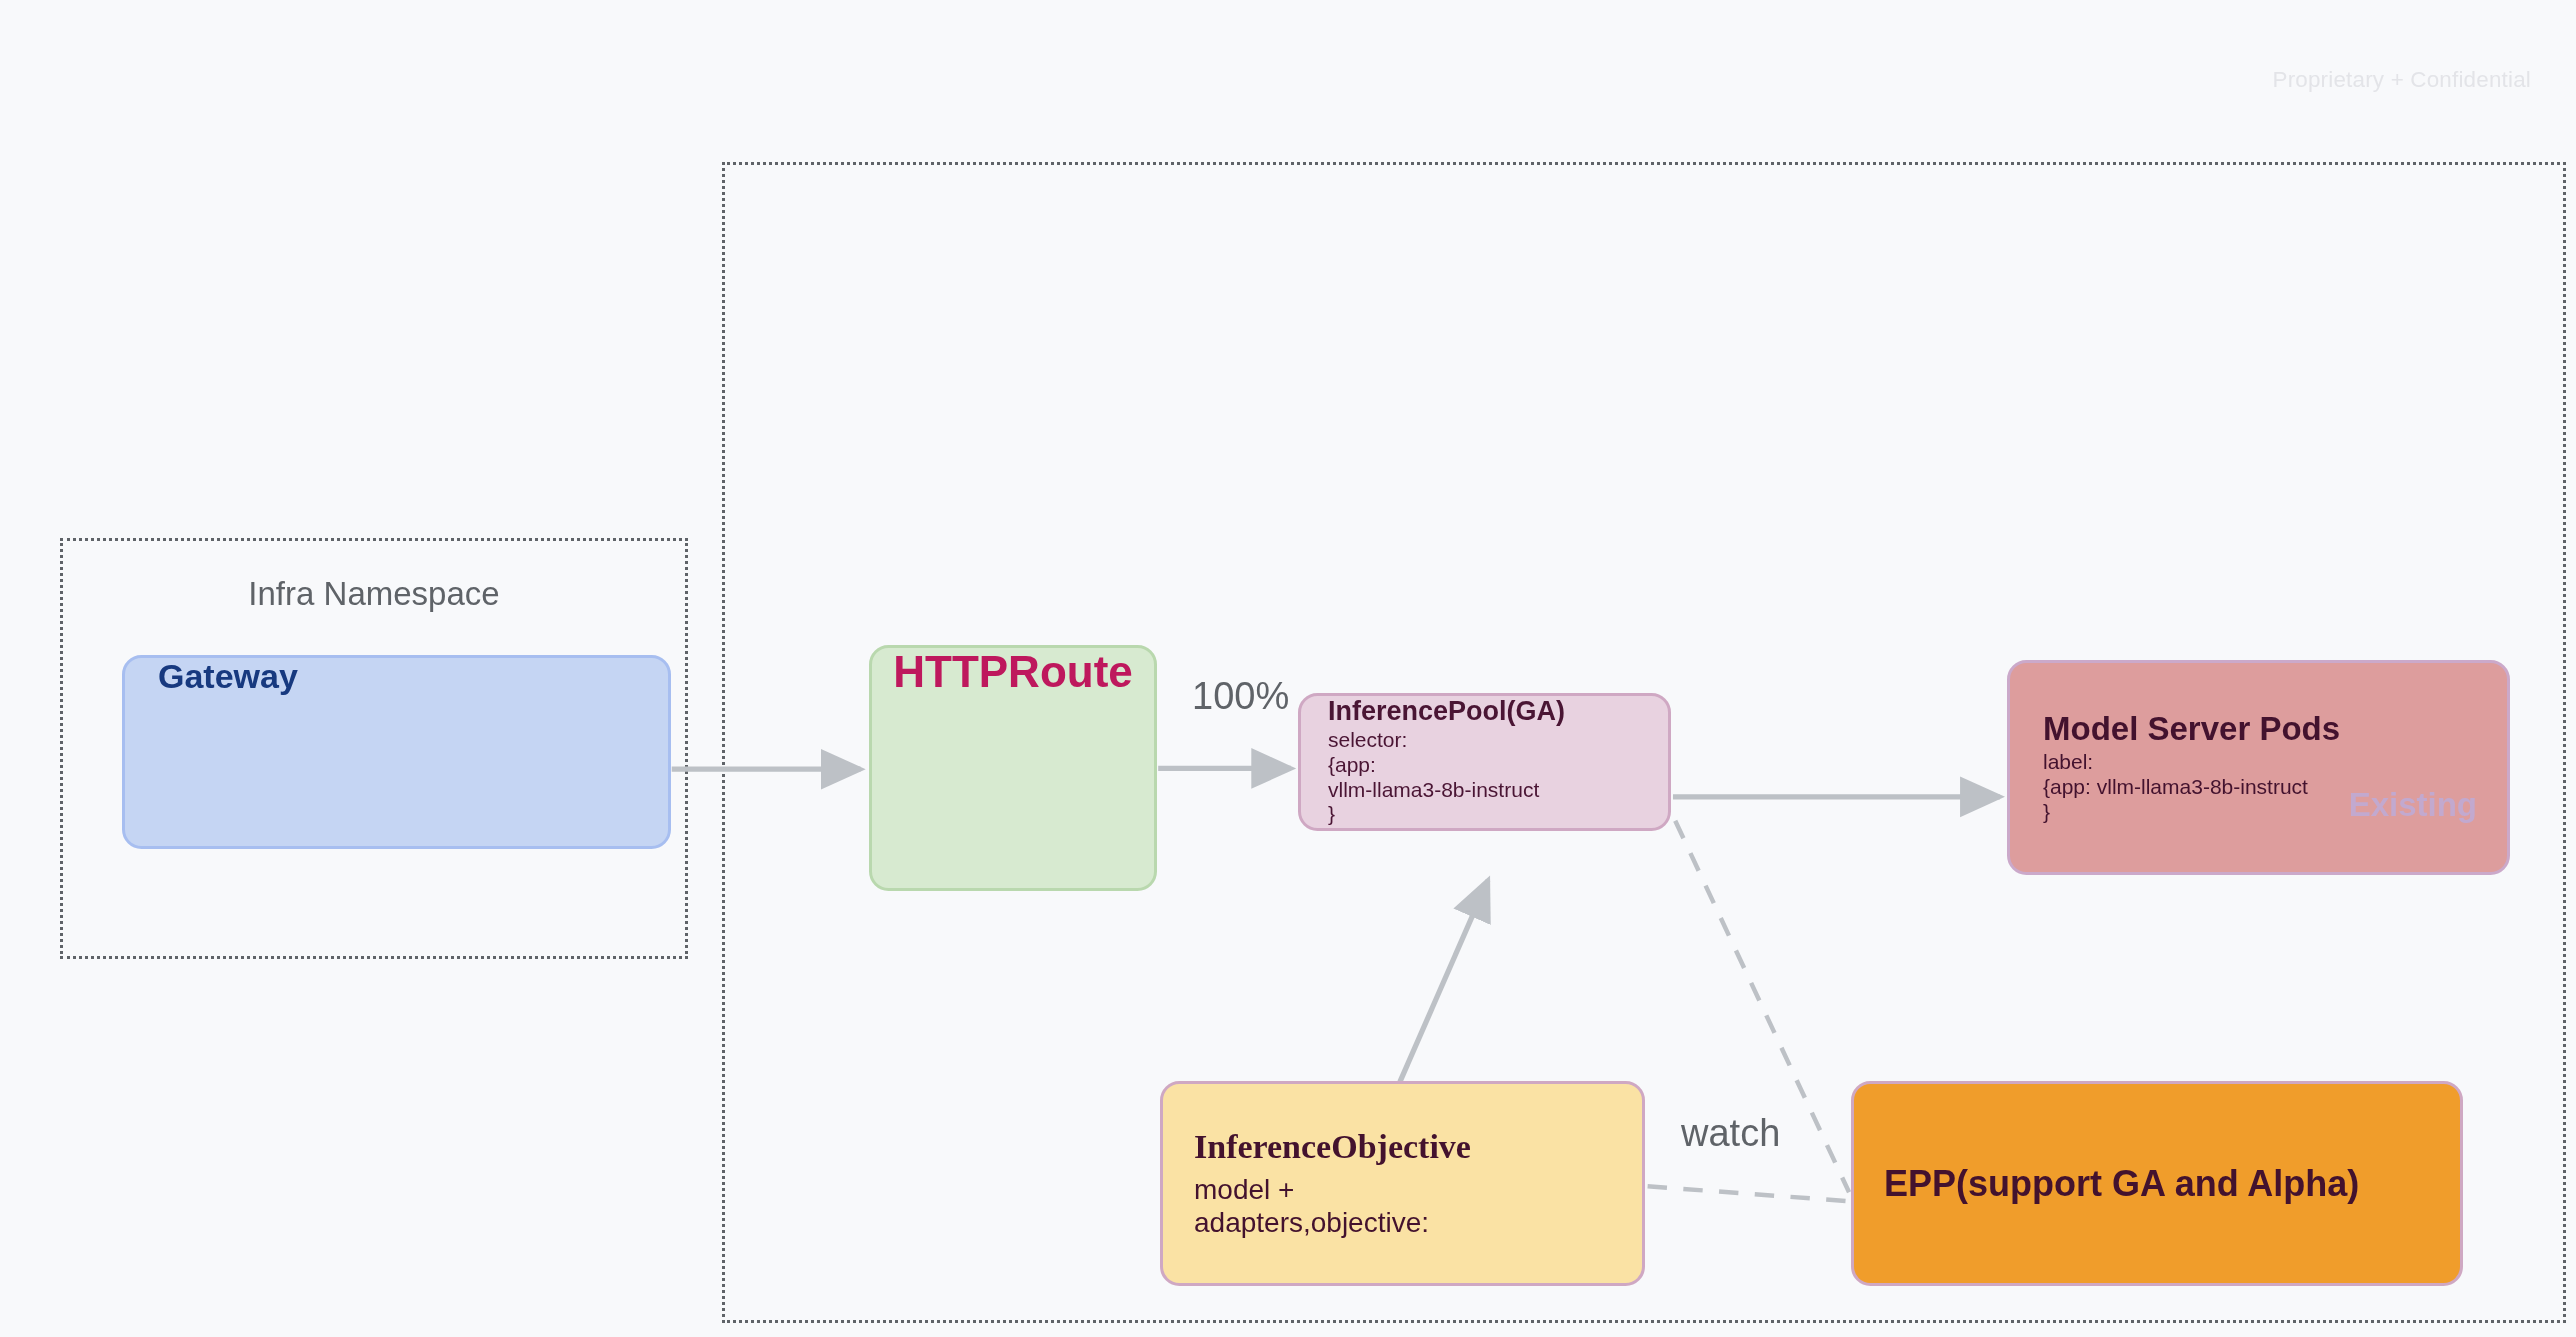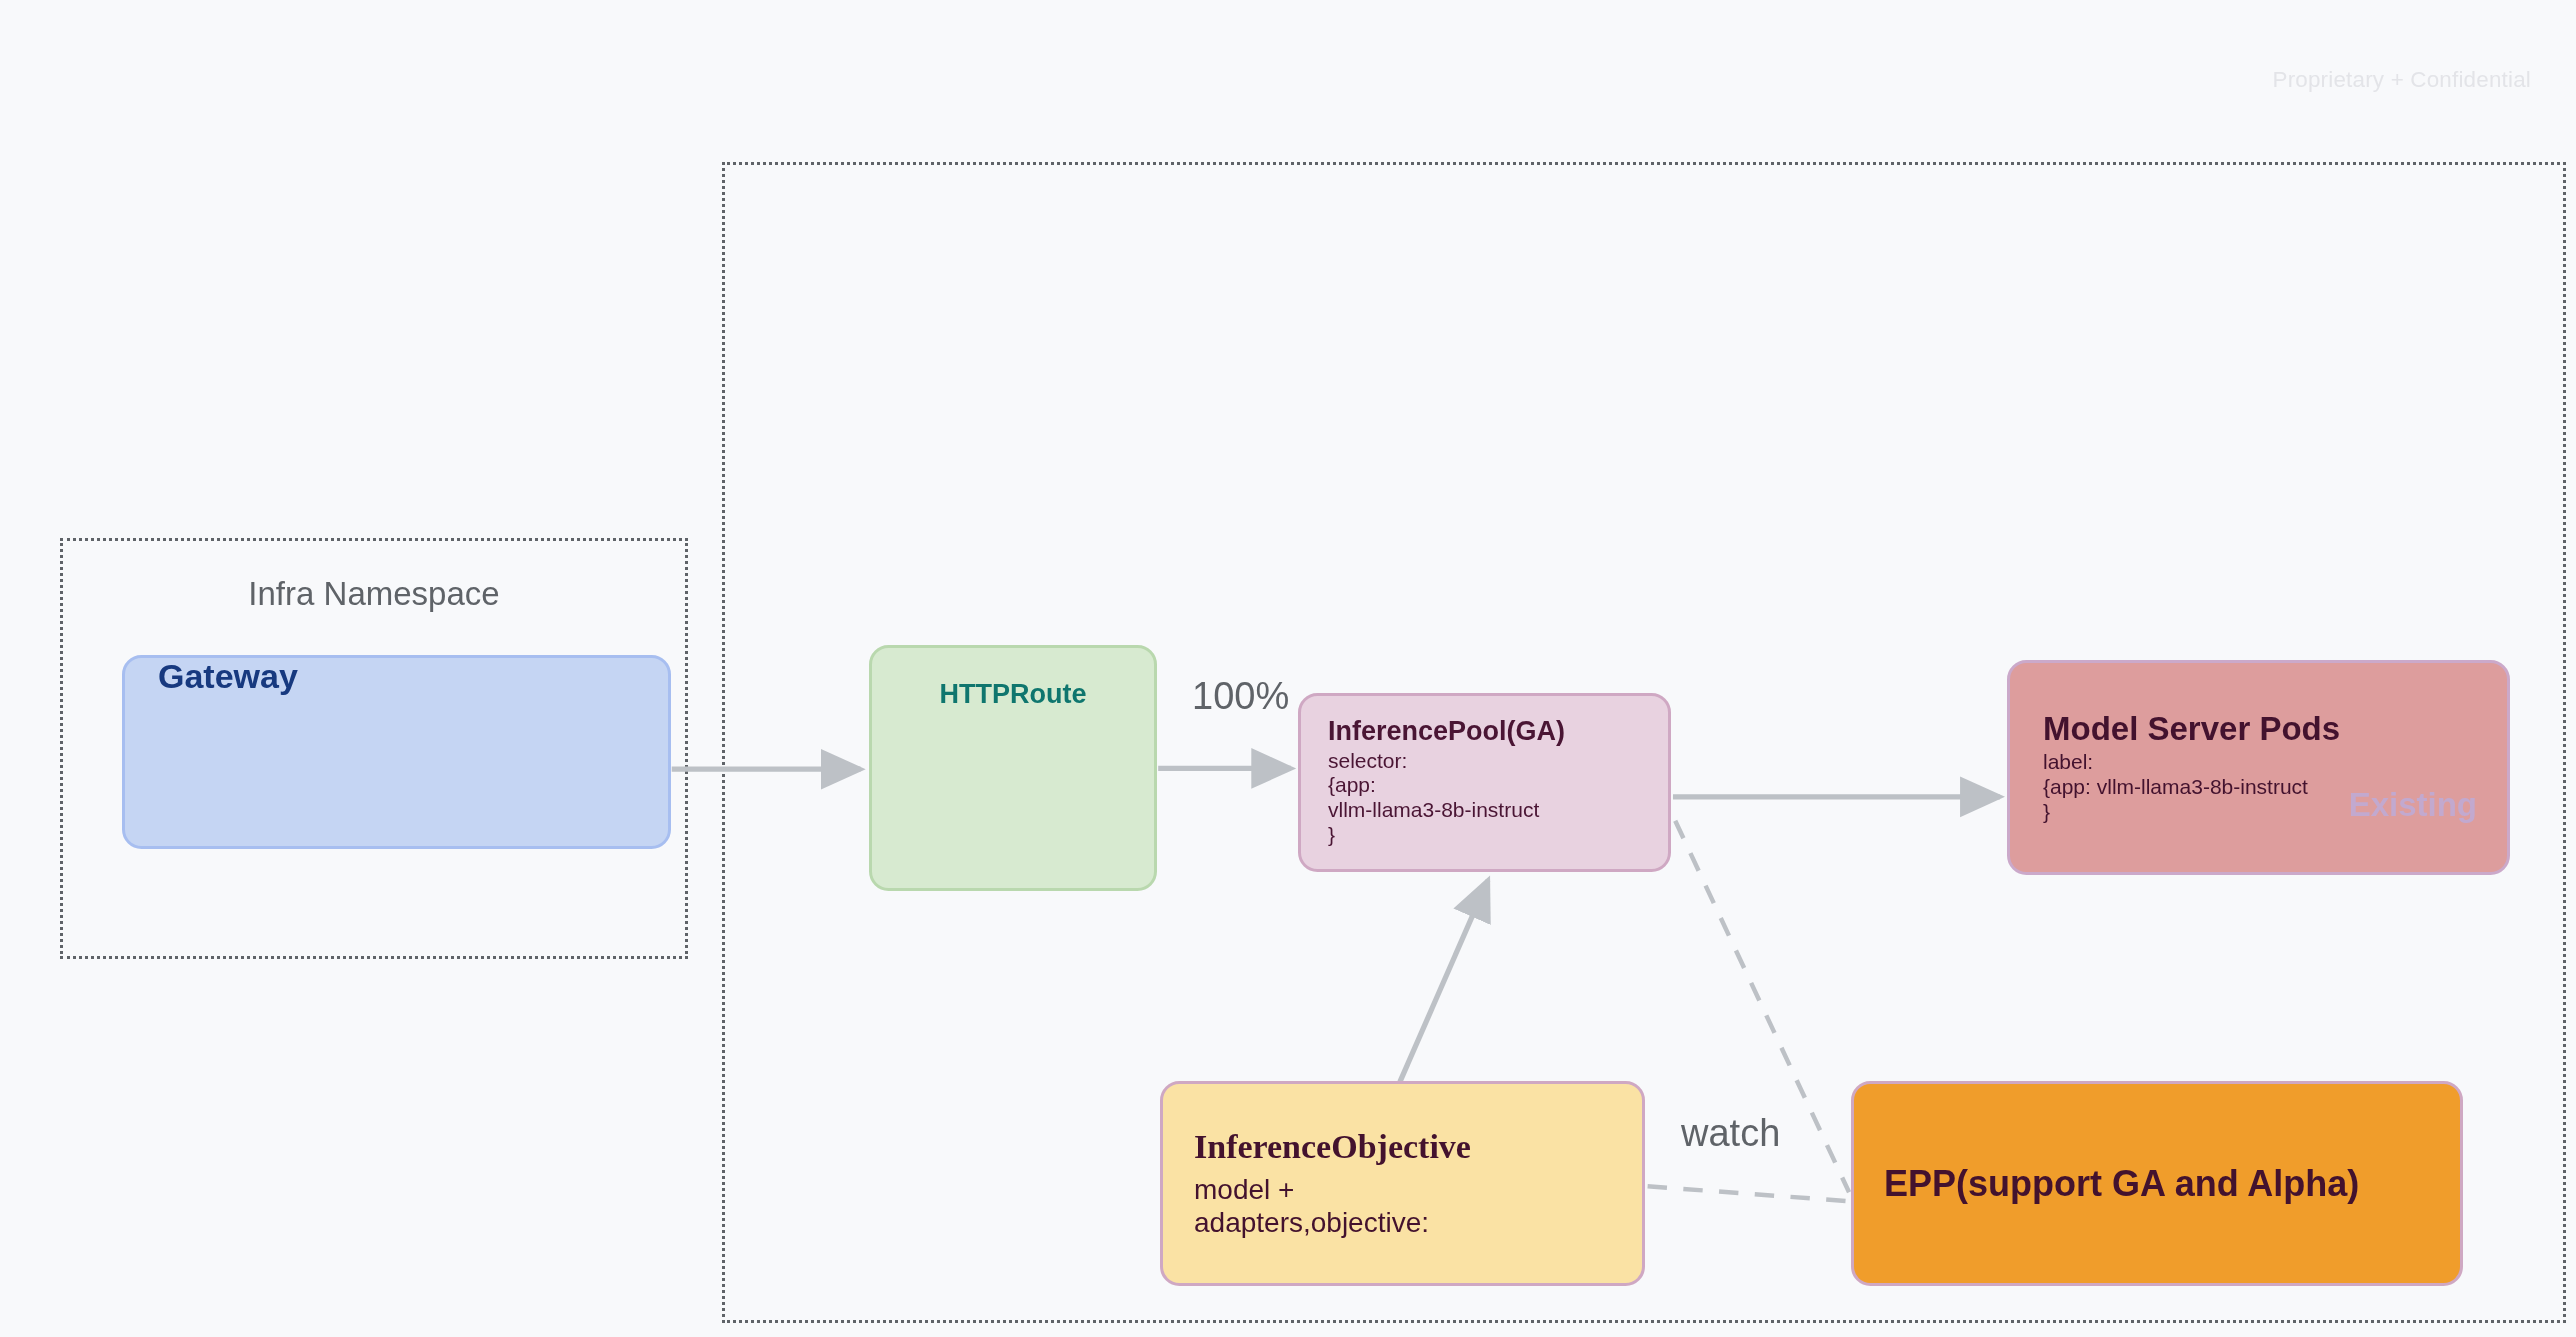--- a/index.html
+++ b/index.html
@@ -61,25 +61,25 @@
     padding:0 33px;
   }
   #n-gateway .title{font-size:34px;color:#17397f;}
 
   
   #n-httproute{
     left:869px;top:645px;width:288px;height:246px;
     background:#d7ead0;border:3px solid #b9d8ae;
     align-items:center;
   }
-  #n-httproute .title{font-size:27px;color:#0f766e;margin-top:32px;}
+  #n-httproute .title{font-size:44px;color:#be185d;}
 
   
   #n-inferencepool{
-    left:1298px;top:693px;width:373px;height:179px;
+    left:1298px;top:693px;width:373px;height:138px;
     background:#e8d2e0;border:3px solid #cfa8c3;
     padding:0 27px;justify-content:center;
   }
   #n-inferencepool .title{font-size:27px;color:#4a1534;margin-bottom:1.5px;}
   #n-inferencepool .sub{font-size:21px;color:#4a1534;}
 
   
   #n-modelserver{
     left:2007px;top:660px;width:503px;height:215px;
     background:#dd9d9d;border:3px solid #cba9ca;

